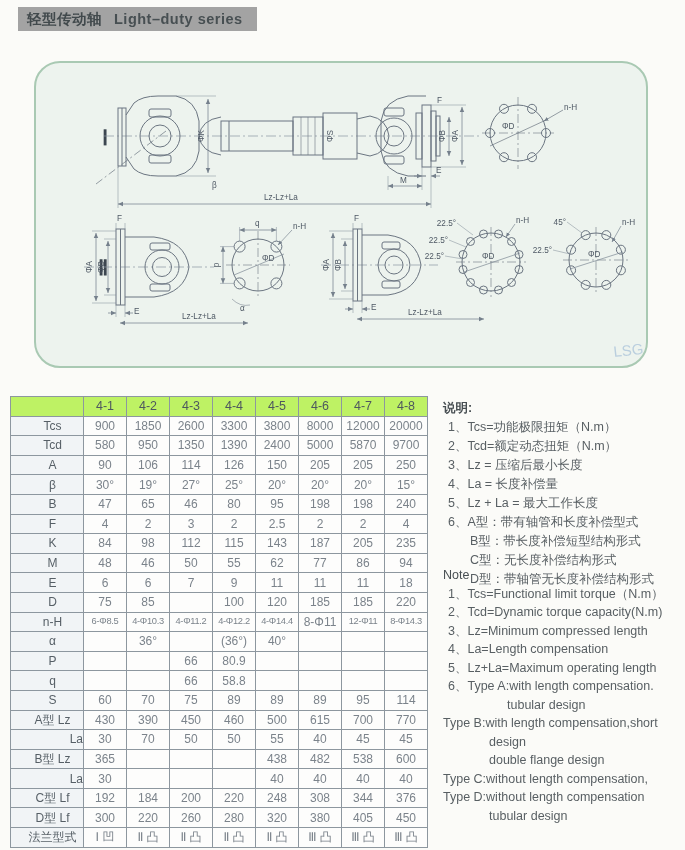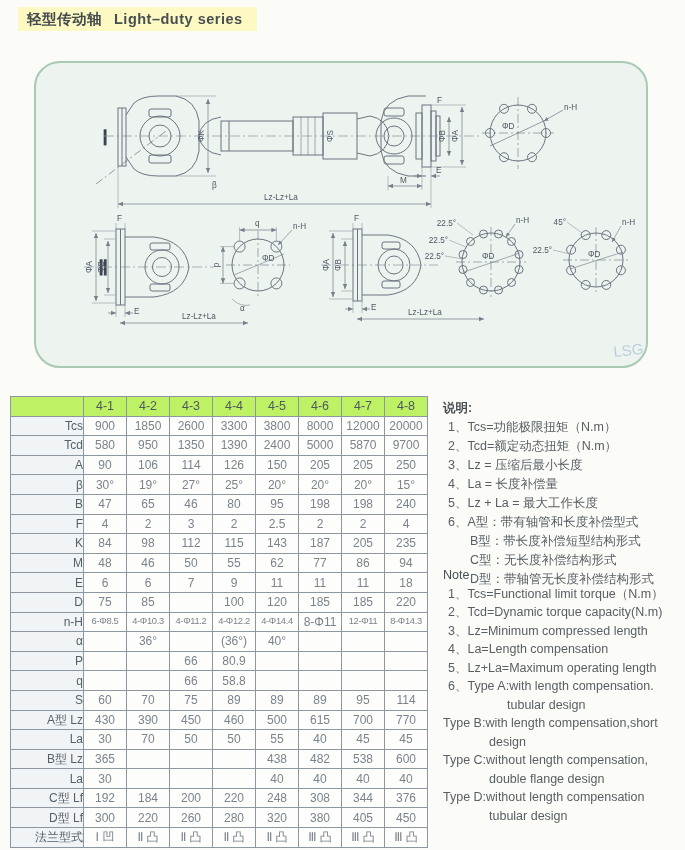--- a/index.html
+++ b/index.html
@@ -4,21 +4,21 @@
 <style>
   html,body{margin:0;padding:0;}
   body{
     width:685px;height:850px;position:relative;overflow:hidden;
     background:#fbfbf8;
     font-family:"Liberation Sans", sans-serif;
   }
   
   .title-band{
     position:absolute;left:18px;top:7px;height:24px;
-    background:#fef9c3;color:#41494c;
+    background:#a3a3a3;color:#41494c;
     display:flex;align-items:center;
     padding:0 14px 0 9px;font-size:14.5px;font-weight:bold;letter-spacing:.5px;
   }
   .title-band .en{margin-left:12px;font-weight:bold;color:#474f52;}
   
   .panel{
     position:absolute;left:34px;top:61px;width:614px;height:307px;
     background:#edf3ee;border:2px solid #a9c9b3;border-radius:26px;
     box-sizing:border-box;
   }
@@ -32,21 +32,21 @@
   table.spec col.c-label{width:73px;}
   table.spec col.c-data{width:43px;}
   table.spec th,table.spec td{
     border:1px solid #8d979f;height:18.6px;padding:0;
     font-weight:normal;font-size:12px;line-height:1;white-space:nowrap;overflow:hidden;
   }
   table.spec th.corner,table.spec th.colhdr{
     background:#bef264;color:#4e585f;font-size:12.5px;text-align:center;
   }
   table.spec th.rowlbl{
-    background:#f1f4f6;color:#565f66;text-align:right;padding-left:11px;
+    background:#f1f4f6;color:#565f66;text-align:center;padding-left:11px;
   }
   table.spec th.rowlbl.sub{text-align:right;padding-left:0;}
   table.spec td{color:#7b838b;text-align:center;}
   table.spec td.tight{font-size:9.3px;letter-spacing:-.3px;}
   
   .notes{position:absolute;color:#585f63;}
   .notes-zh{left:443px;top:399px;width:240px;font-size:12.5px;line-height:19px;}
   .notes-en{left:443px;top:566px;width:240px;font-size:12.5px;line-height:18.5px;}
   .notes .ntitle{color:#474e52;}
   .notes-zh .ntitle{font-weight:bold;}
@@ -592,18 +592,18 @@
   <div>
       <div class="line ind1">1、Tcs=Functional limit torque（N.m）</div>
       <div class="line ind1">2、Tcd=Dynamic torque capacity(N.m)</div>
       <div class="line ind1">3、Lz=Minimum compressed length</div>
       <div class="line ind1">4、La=Length compensation</div>
       <div class="line ind1">5、Lz+La=Maximum operating length</div>
       <div class="line ind1">6、Type A:with length compensation.</div>
       <div class="line ind4">tubular design</div>
       <div class="line ind0">Type B:with length compensation,short</div>
       <div class="line ind3">design</div>
+      <div class="line ind3">double flange design</div>
       <div class="line ind0">Type C:without length compensation,</div>
-      <div class="line ind3">double flange design</div>
       <div class="line ind0">Type D:without length compensation</div>
       <div class="line ind3">tubular design</div>
     </div>
 </div>
 
 </body></html>

